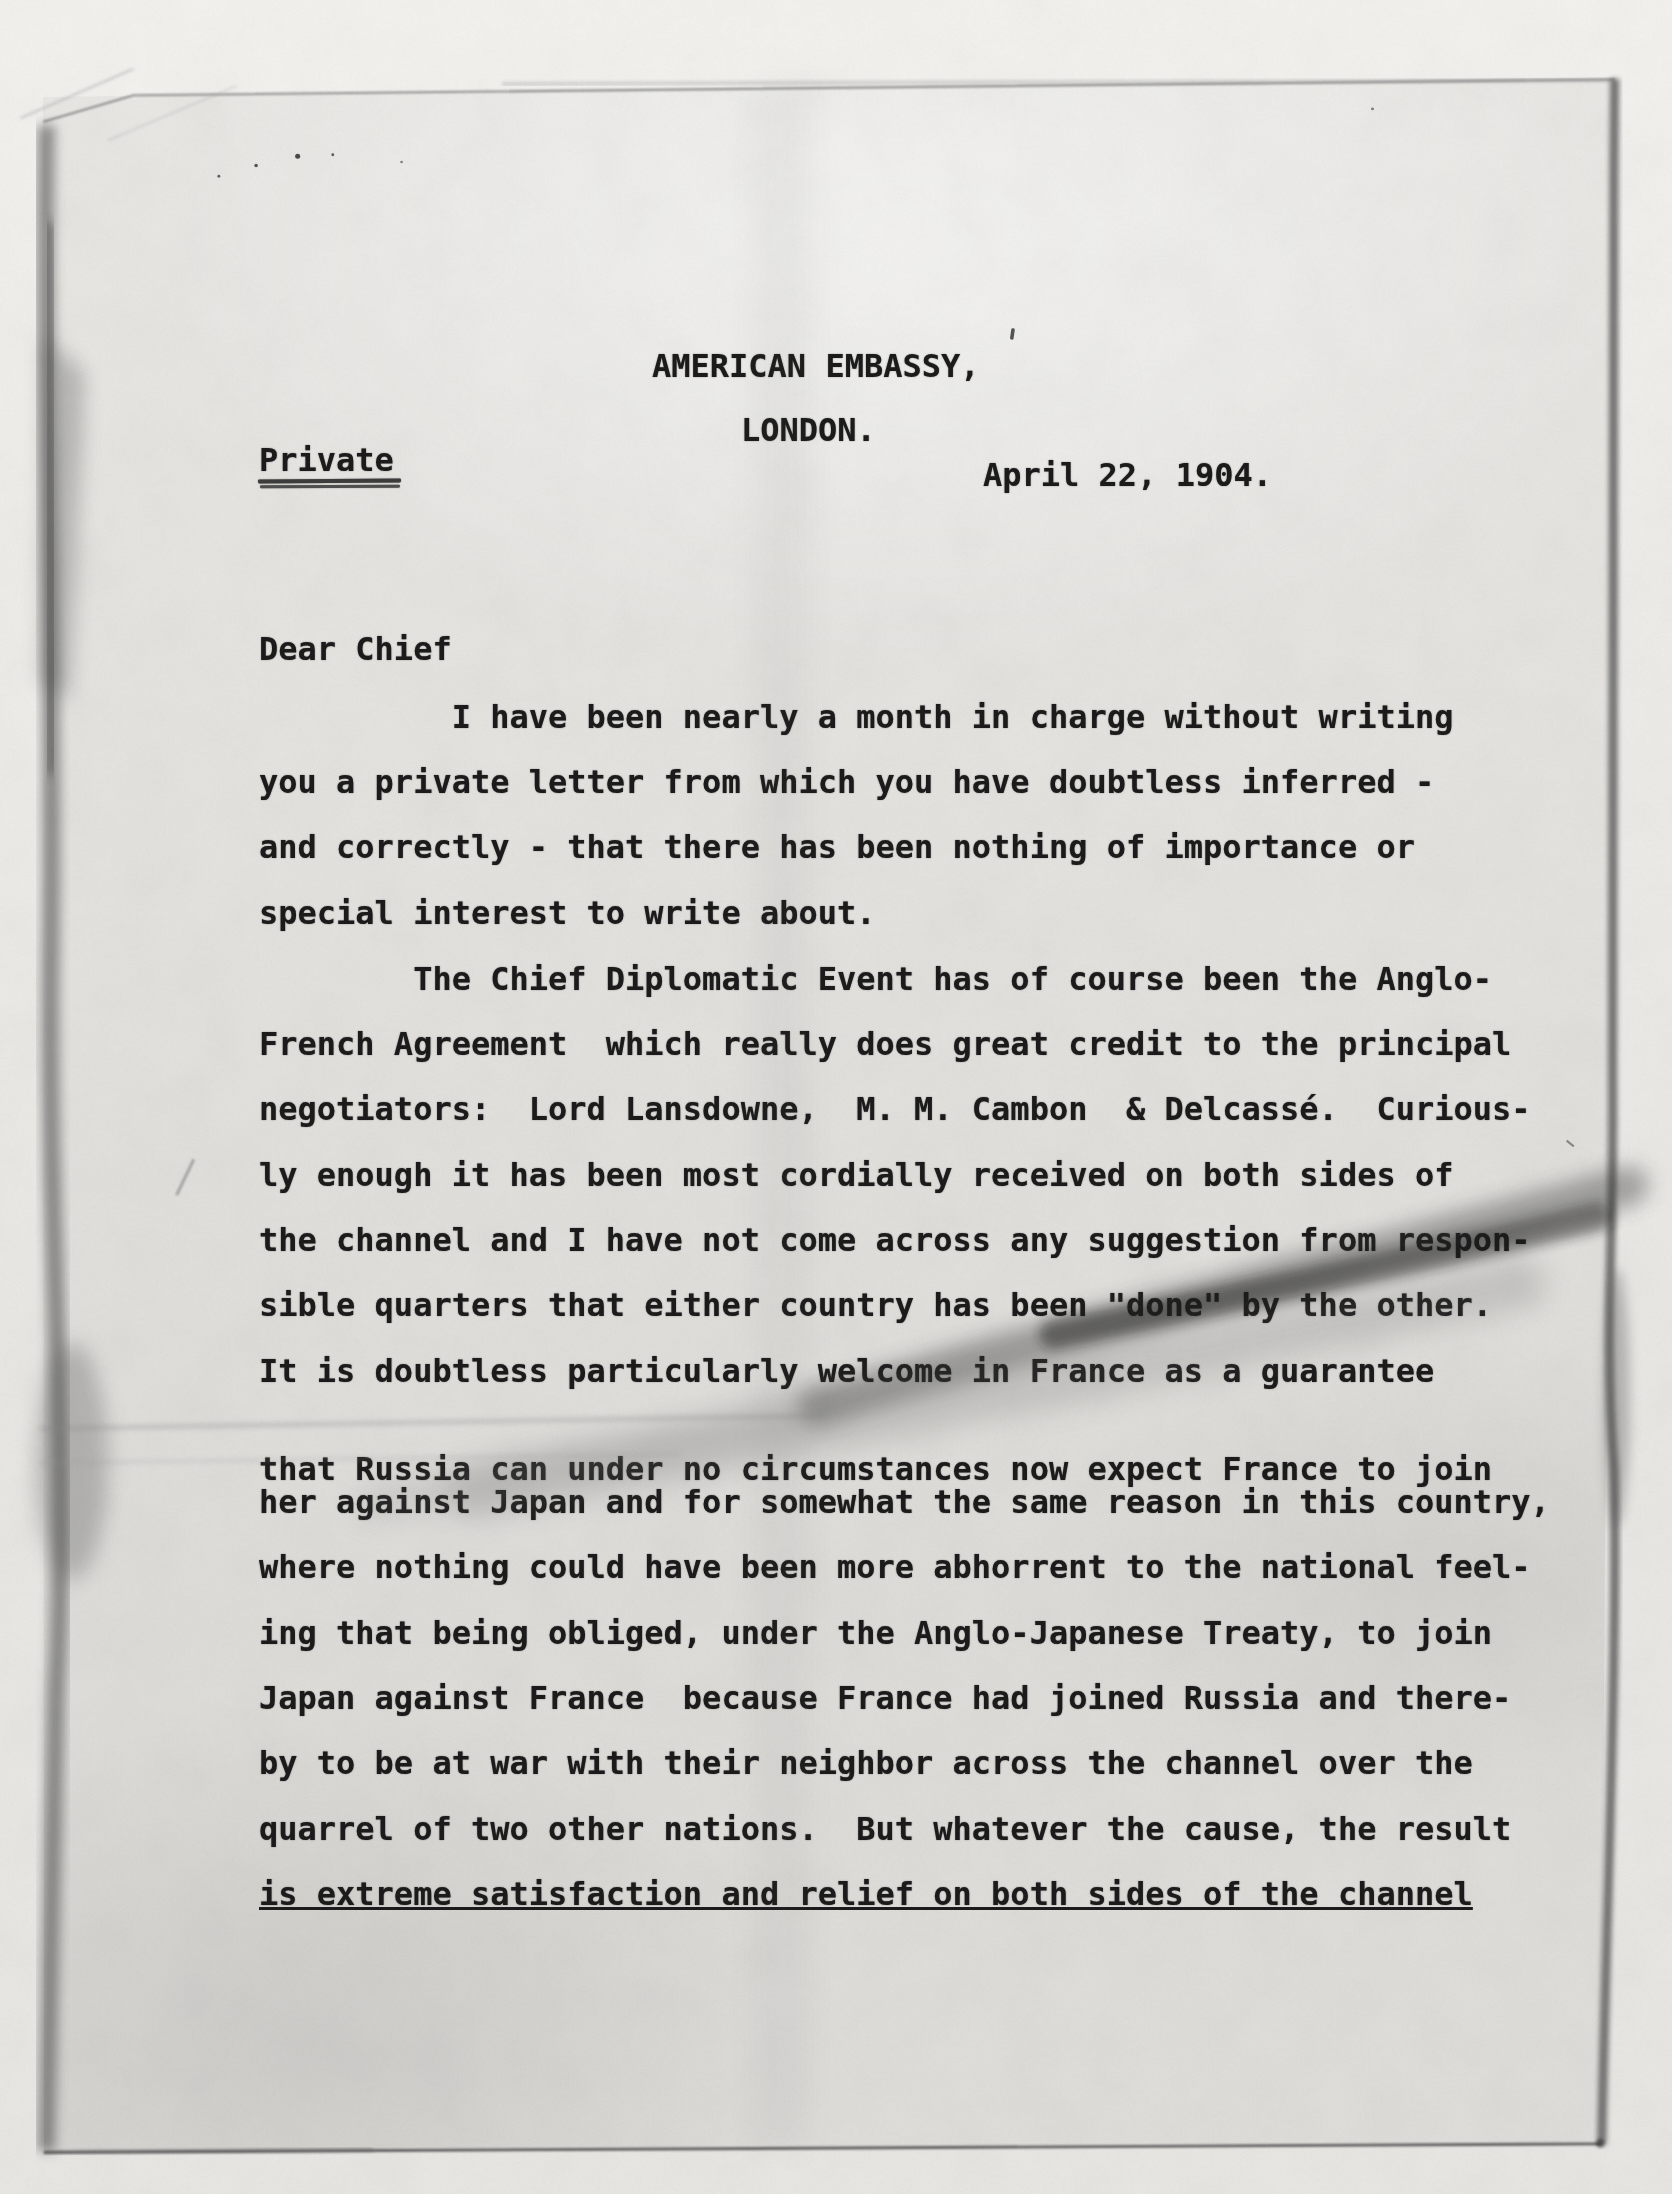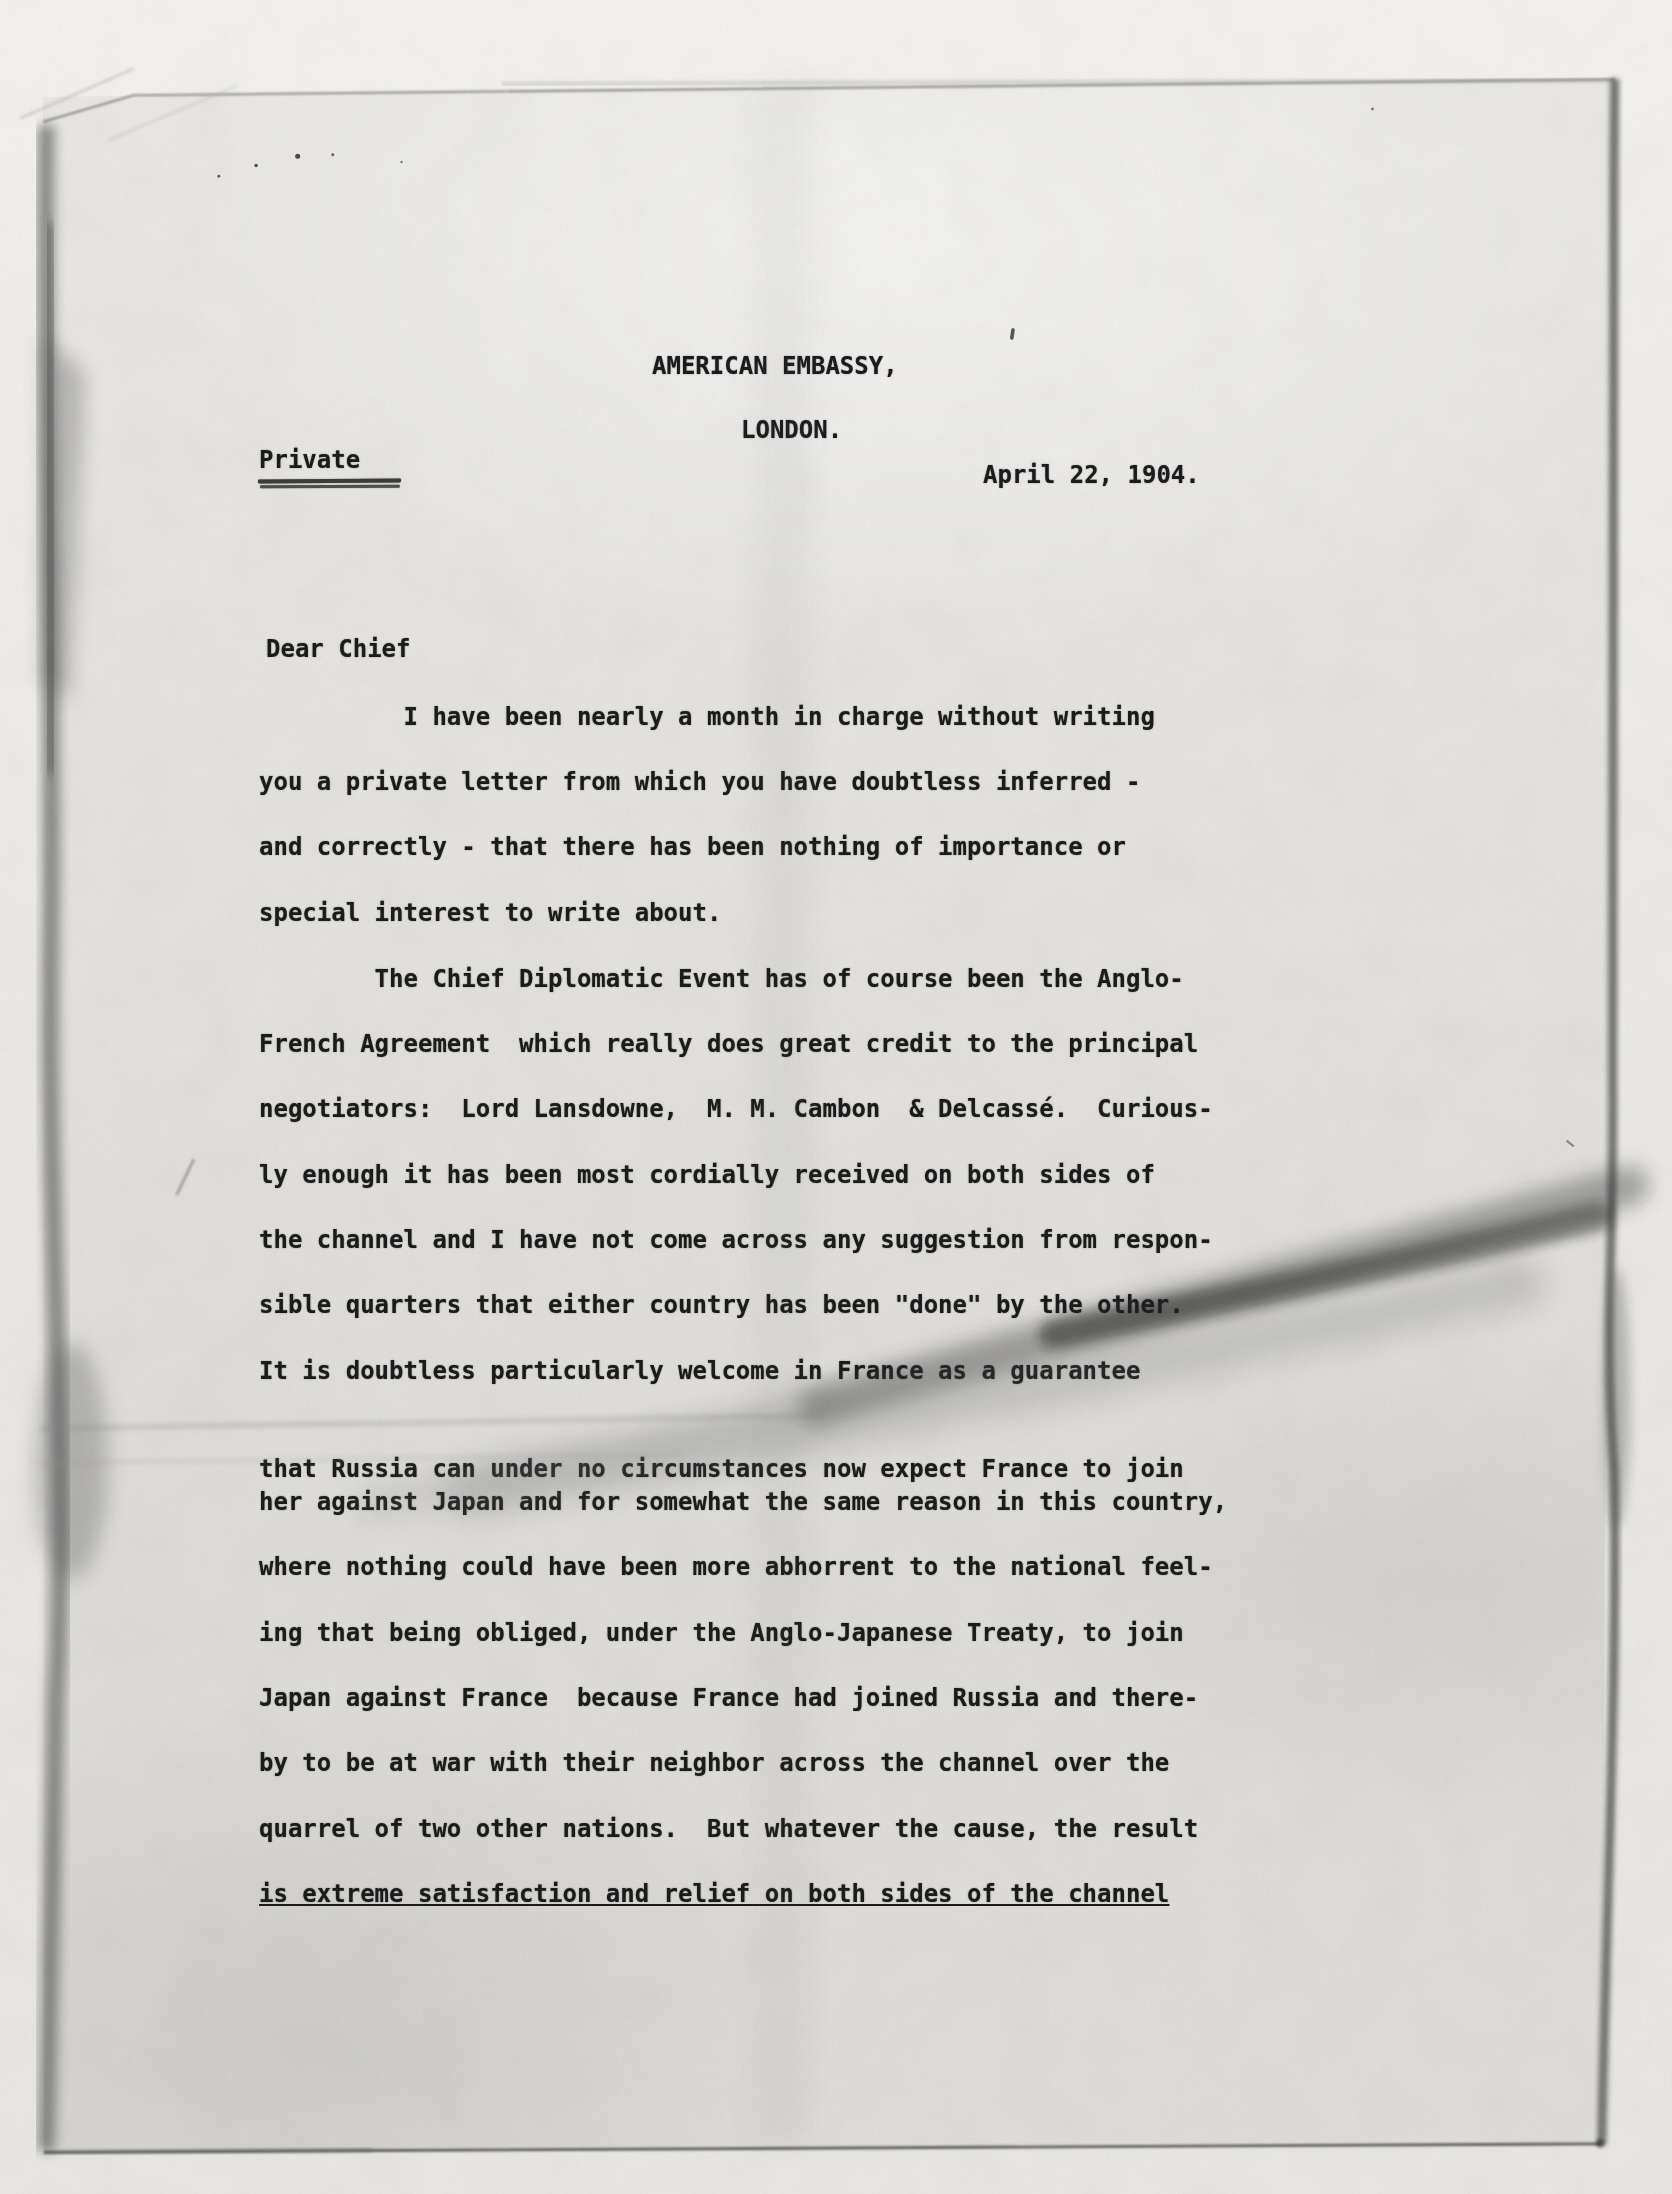--- a/index.html
+++ b/index.html
@@ -31,21 +31,21 @@
   
   .text-layer {
     position: absolute;
     left: 0; top: 0;
     width: 100%; height: 100%;
     filter: blur(0.3px);
   }
   .line {
     position: absolute;
     white-space: pre;
-    font-size: 24px;
+    font-size: 32px;
     line-height: 39px;
     font-weight: bold;
     letter-spacing: 0;
     color: #1b1b1b;
     text-shadow: 0 0 1.4px rgba(20,20,20,0.55);
   }
   .body-line { left: 259px; }
   .underline-bar {
     position: absolute;
     background: #2a2a2a;
@@ -72,21 +72,21 @@
       <div class="line" style="left:652px; top:347px;">AMERICAN EMBASSY,</div>
 
       <div class="line" style="left:741px; top:411px;">LONDON.</div>
 
       <div class="line" style="left:259px; top:441px;">Private</div>
       <div class="underline-bar" style="left:258px; top:479px; width:143px; height:3.6px; transform:rotate(-0.4deg); opacity:0.9;"></div>
       <div class="underline-bar" style="left:260px; top:485px; width:140px; height:2.9px; transform:rotate(-0.3deg); opacity:0.8;"></div>
 
       <div class="line" style="left:983px; top:456px;">April 22, 1904.</div>
 
-      <div class="line" style="left:259px; top:630px;margin-left:7px;">Dear Chief</div>
+      <div class="line" style="left:259px; top:630px;">Dear Chief</div>
 
       <div class="line body-line" style="top:698px;text-align:center;">          I have been nearly a month in charge without writing</div>
       <div class="line body-line" style="top:763px;">you a private letter from which you have doubtless inferred -</div>
       <div class="line body-line" style="top:828px;">and correctly - that there has been nothing of importance or</div>
       <div class="line body-line" style="top:894px;">special interest to write about.</div>
       <div class="line body-line" style="top:960px;">        The Chief Diplomatic Event has of course been the Anglo-</div>
       <div class="line body-line" style="top:1090px;">negotiators:  Lord Lansdowne,  M. M. Cambon  &amp; Delcassé.  Curious-</div>
       <div class="line body-line" style="top:1025px;">French Agreement  which really does great credit to the principal</div>
       <div class="line body-line" style="top:1156px;">ly enough it has been most cordially received on both sides of</div>
       <div class="line body-line" style="top:1221px;">the channel and I have not come across any suggestion from respon-</div>

